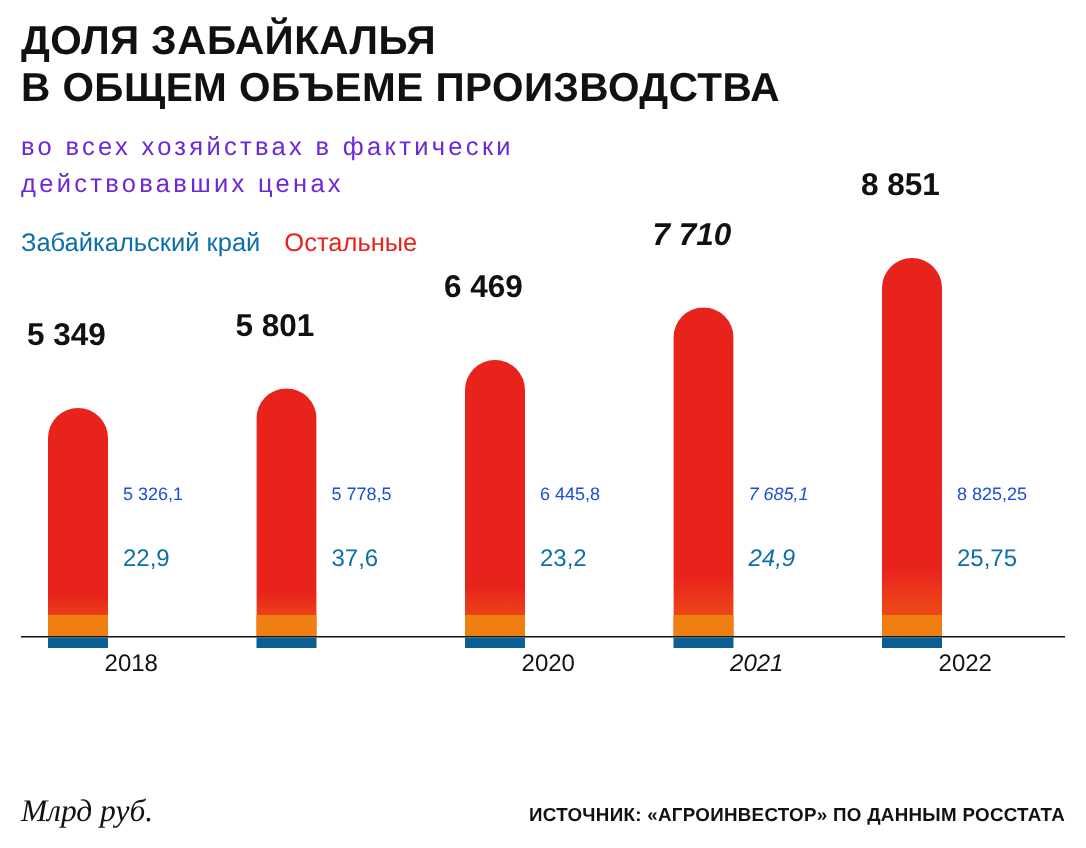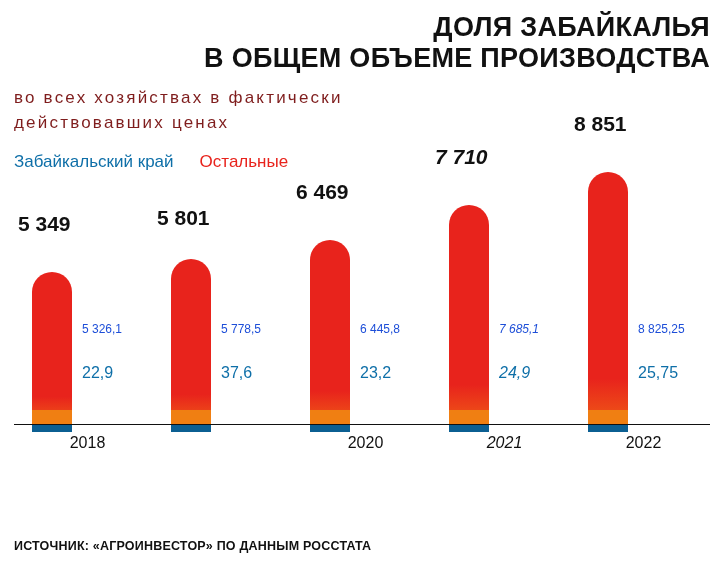--- a/index.html
+++ b/index.html
@@ -24,43 +24,42 @@
   }
   
   .title {
     font-weight: bold;
     font-size: 27px;
     line-height: 1.16;
     letter-spacing: 0.3px;
     color: #111111;
     margin: 2px 0 0 0;
     text-transform: uppercase;
-    text-align: right;
   }
   .title .line {
     display: block;
     white-space: nowrap;
   }
   .subtitle {
     margin-top: 10px;
     font-size: 17px;
-    color: #7f1d1d;
+    color: #6d28d9;
     letter-spacing: 2.2px;
     line-height: 1.5;
   }
   .subtitle .line {
     display: block;
     white-space: nowrap;
   }
   
   .legend {
     margin-top: 16px;
     display: flex;
     align-items: baseline;
-    gap: 26px;
+    gap: 16px;
     font-size: 17px;
     font-weight: normal;
   }
   .legend .legend-item { white-space: nowrap; }
   .legend .legend-blue { color: #0e6fa8; }
   .legend .legend-red { color: #e8231c; }
 
   
   .chart {
     position: relative;
@@ -248,16 +247,17 @@
         <div class="bar-orange" style="height:14px;"></div>
         <div class="bar-blue"></div>
       </div>
       <div class="val-red">8 825,25</div>
       <div class="val-blue">25,75</div>
       <div class="year">2022</div>
     </div>
   </div>
 
   <div class="footer">
+    <div class="units">Млрд руб.</div>
     <div class="source">Источник: «Агроинвестор» по данным Росстата</div>
   </div>
 
 </div>
 
 </body></html>

